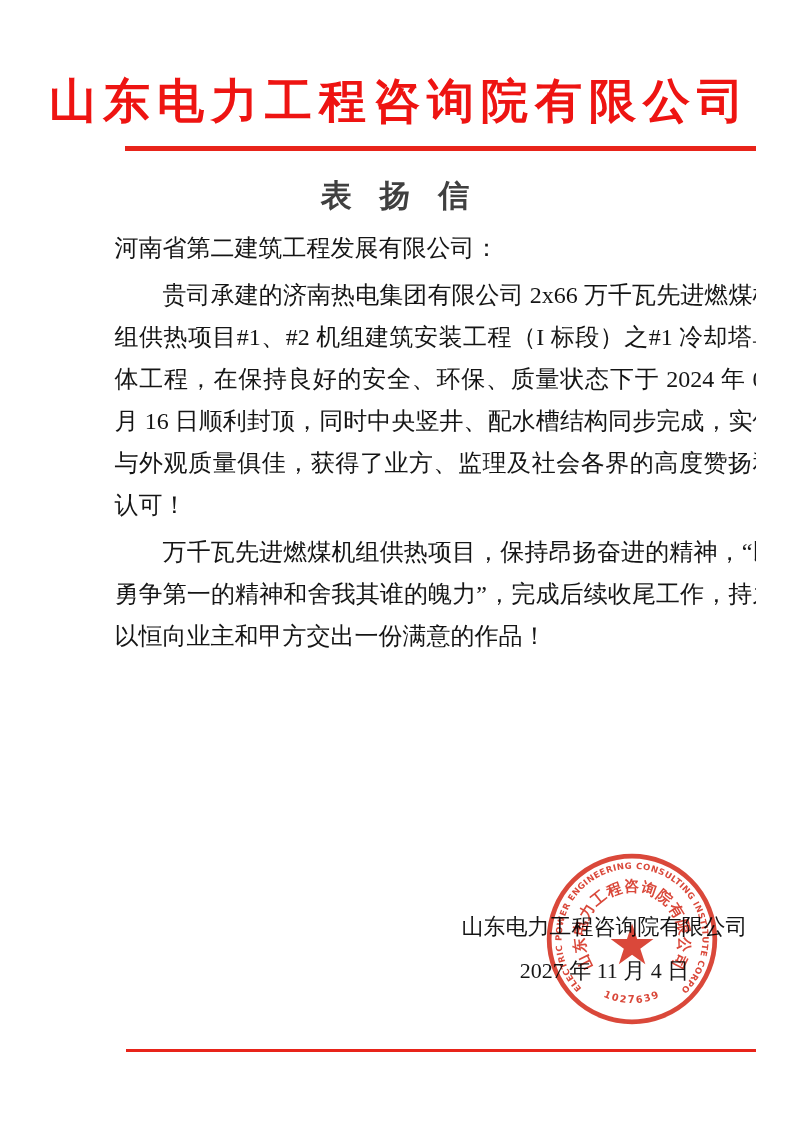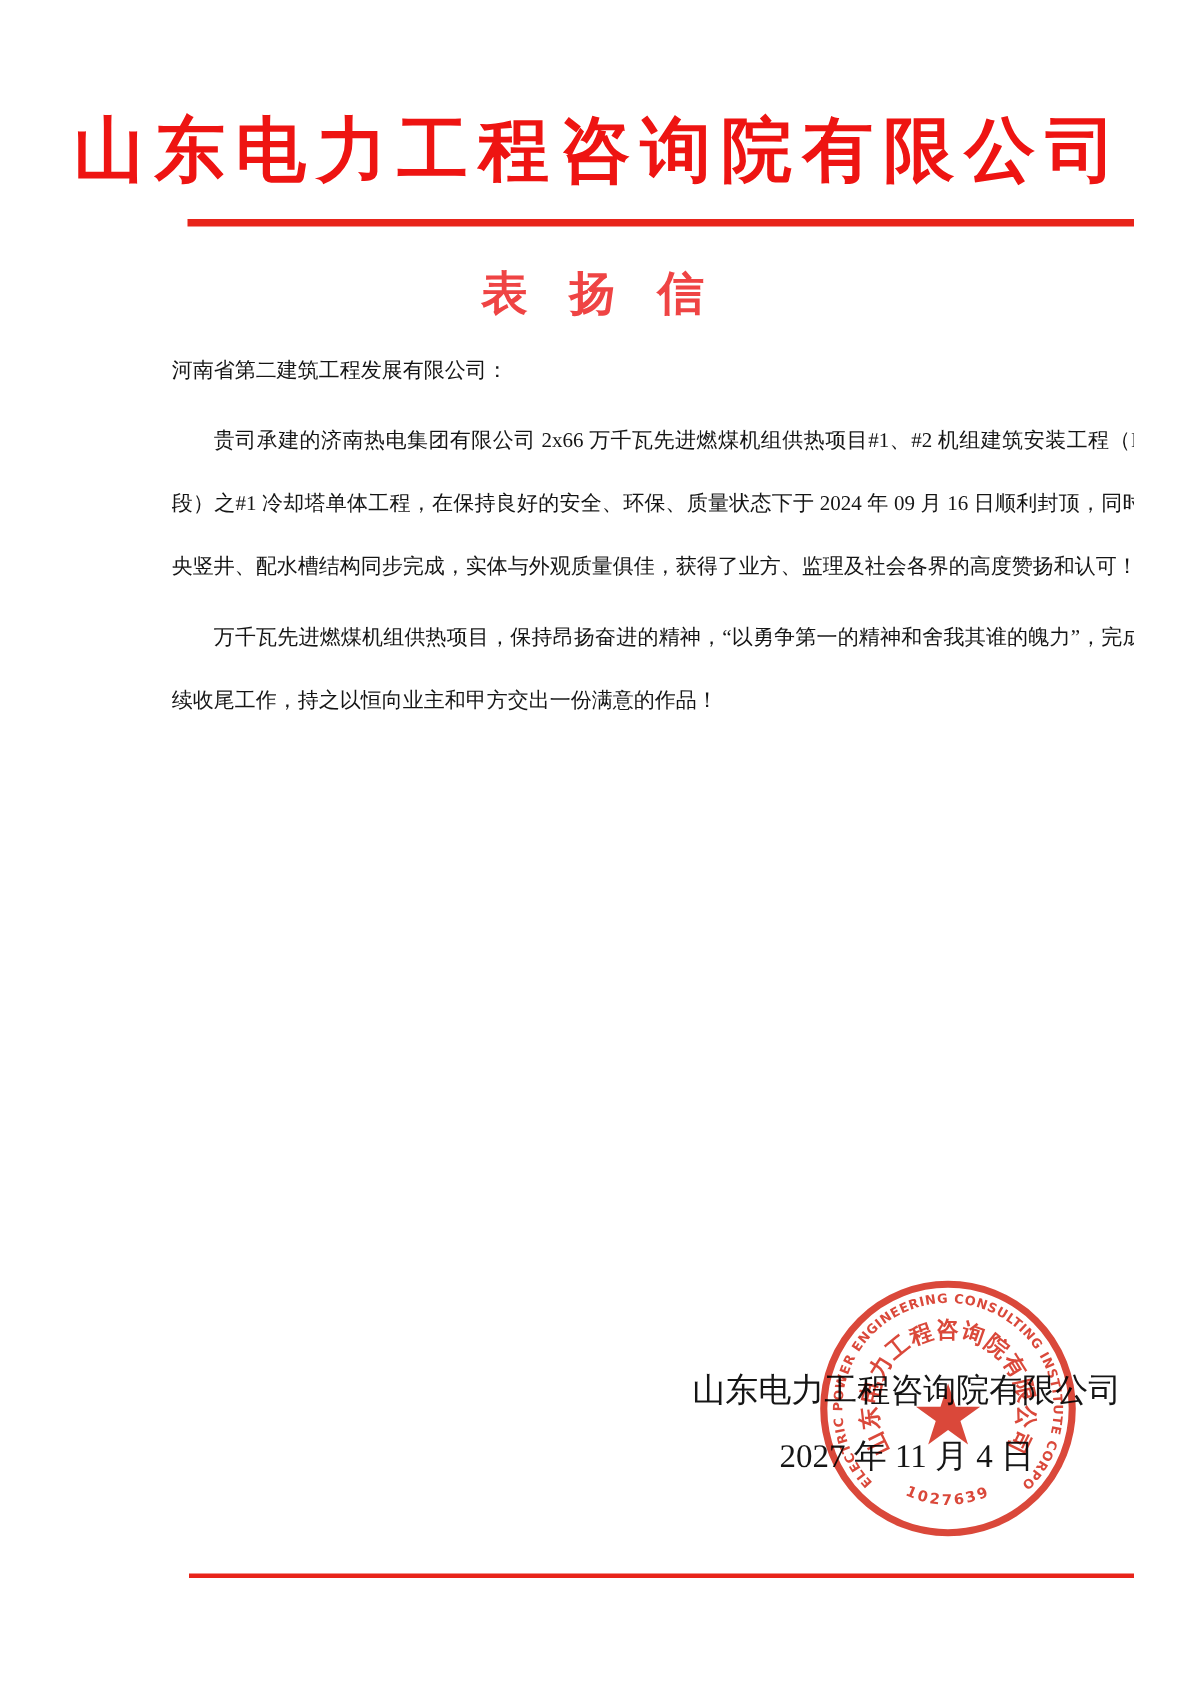--- a/index.html
+++ b/index.html
@@ -25,26 +25,26 @@
     position:absolute;top:146px;left:80px;
     width:656px;height:5px;
     background:#e8241a;
   }
   .doc-title{
     position:absolute;top:176px;left:0;right:0;
     text-align:center;
     font-size:31px;line-height:1.3;
     font-weight:bold;
     letter-spacing:10px;
-    color:#ef4444;
+    color:#404040;
   }
   .body-text{
     position:absolute;top:227px;left:70px;
     width:662px;
-    font-size:14px;line-height:42px;
+    font-size:24px;line-height:42px;
     text-align:justify;
     text-justify:inter-character;
     color:#151515;
   }
   .body-text p{margin:0;padding:0;}
   .body-text p.indent{text-indent:2em;margin-top:5px;}
   .signoff{
     position:absolute;top:905px;left:412px;
     width:296px;
     text-align:center;

